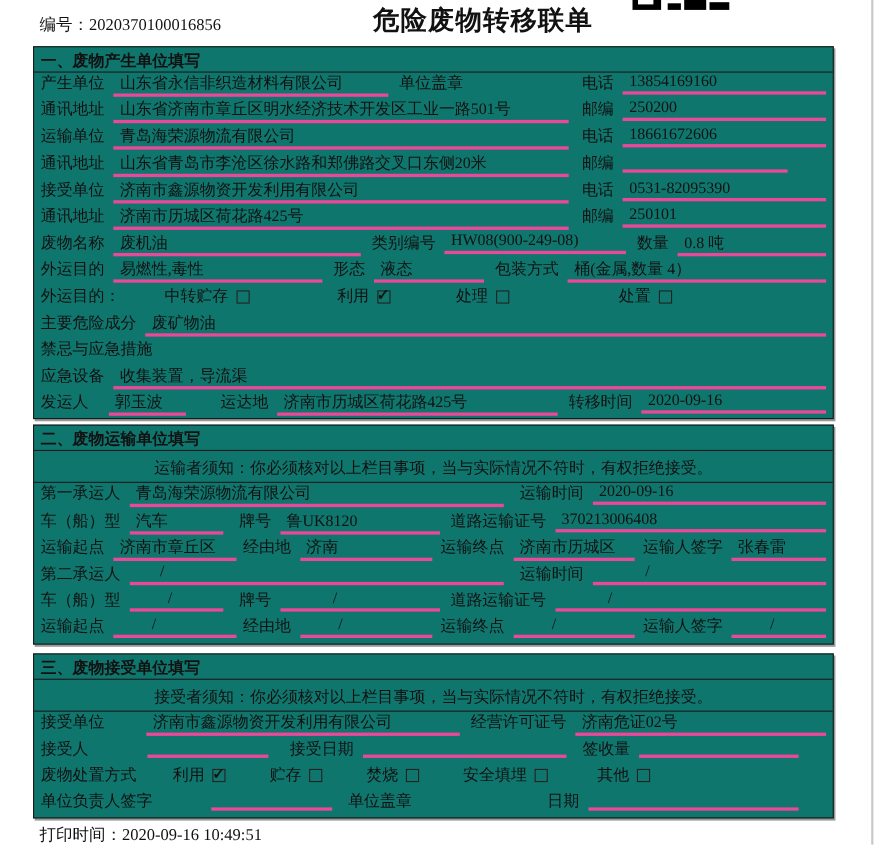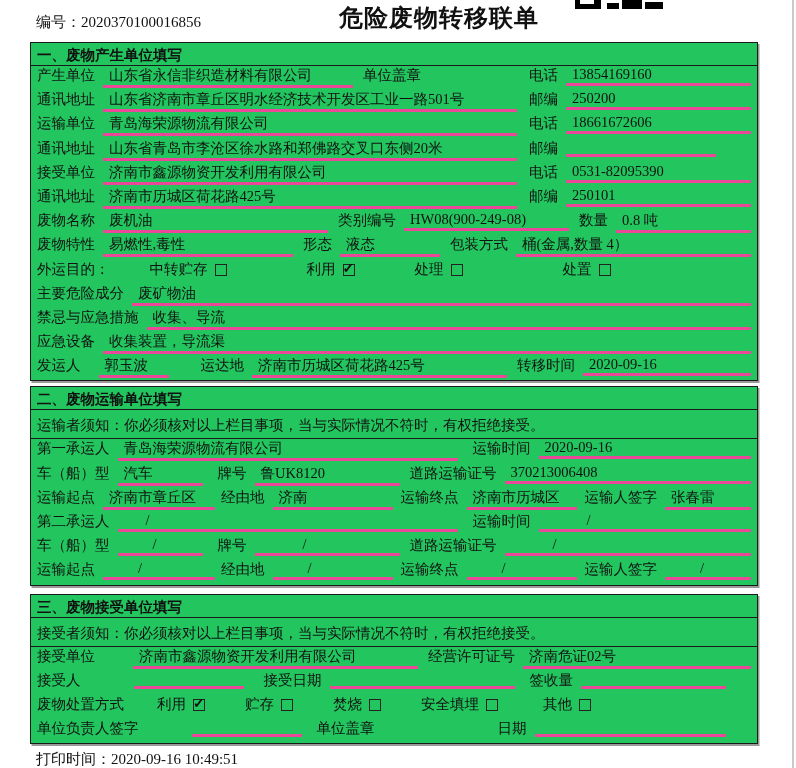--- a/index.html
+++ b/index.html
@@ -22,24 +22,24 @@
                font-size: 24px; font-weight: bold; letter-spacing: 1px; }
   .qr { position: absolute; left: 545px; top: 0; width: 92px; height: 10px; }
   .qr div { position: absolute; background: #000; }
   .qr .qa { left: 0;  top: 0; width: 26px; height: 9px; }
   .qr .qaw{ left: 5px; top: 0; width: 14px; height: 4px; background:#fff; }
   .qr .qb { left: 32px; top: 3px; width: 12px; height: 6px; }
   .qr .qc { left: 47px; top: 0; width: 20px; height: 9px; }
   .qr .qd { left: 70px; top: 2px; width: 18px; height: 7px; }
 
   
-  .box { border: 1.5px solid #1a1a1a; box-shadow: 1.5px 2px 0 #999; margin-bottom: 5px; background: #22c55e; }
+  .box { border: 1.5px solid #1a1a1a; box-shadow: 1.5px 2px 0 #999; margin-bottom: 5px; background: #0f766e; }
   .mt8 { margin-top: 8px; }
   .sec-title { font-weight: bold; height: 23px; padding: 3px 6px 2px; border-bottom: 1.2px solid #1a1a1a; }
-  .notice { height: 29px; padding: 6px 6px 4px; border-bottom: 1.2px solid #1a1a1a; }
+  .notice { height: 29px; padding: 6px 6px 4px; border-bottom: 1.2px solid #1a1a1a; text-align: center; }
 
   .row { display: flex; align-items: flex-start; height: 24.2px; padding: 0 6px 3px; }
   .lb { white-space: nowrap; margin-right: 8px; flex-shrink: 0; }
   .rg { margin-left: 12px; }
   .u { border-bottom: 3px solid #ec4899; padding: 0 3px 0 6px; white-space: nowrap;
        overflow: hidden; flex-shrink: 0; min-height: 18px; }
   .grow { flex: 1 1 auto; }
   .sp { flex: 1 1 auto; }
 
   .opt { display: flex; align-items: center; flex-shrink: 0; }
@@ -131,21 +131,21 @@
     <div class="row">
       <span class="lb">废物名称</span>
       <span class="u w225">废机油</span>
       <span class="lb ml10">类别编号</span>
       <span class="u w165">HW08(900-249-08)</span>
       <span class="lb ml10">数量</span>
       <span class="u grow">0.8 吨</span>
     </div>
 
     <div class="row">
-      <span class="lb">废物特性</span>
+      <span class="lb">外运目的</span>
       <span class="u w190">易燃性,毒性</span>
       <span class="lb ml10">形态</span>
       <span class="u w100">液态</span>
       <span class="lb ml10">包装方式</span>
       <span class="u grow">桶(金属,数量 4）</span>
     </div>
 
     <div class="row">
       <span class="lb">外运目的：</span>
       <span class="opt ml32">
@@ -166,21 +166,20 @@
       </span>
     </div>
 
     <div class="row">
       <span class="lb">主要危险成分</span>
       <span class="u grow">废矿物油</span>
     </div>
 
     <div class="row">
       <span class="lb">禁忌与应急措施</span>
-      <span class="u grow">收集、导流</span>
     </div>
 
     <div class="row">
       <span class="lb">应急设备</span>
       <span class="u grow">收集装置，导流渠</span>
     </div>
 
     <div class="row">
       <span class="lb">发运人</span>
       <span class="u w70 ml10">郭玉波</span>

